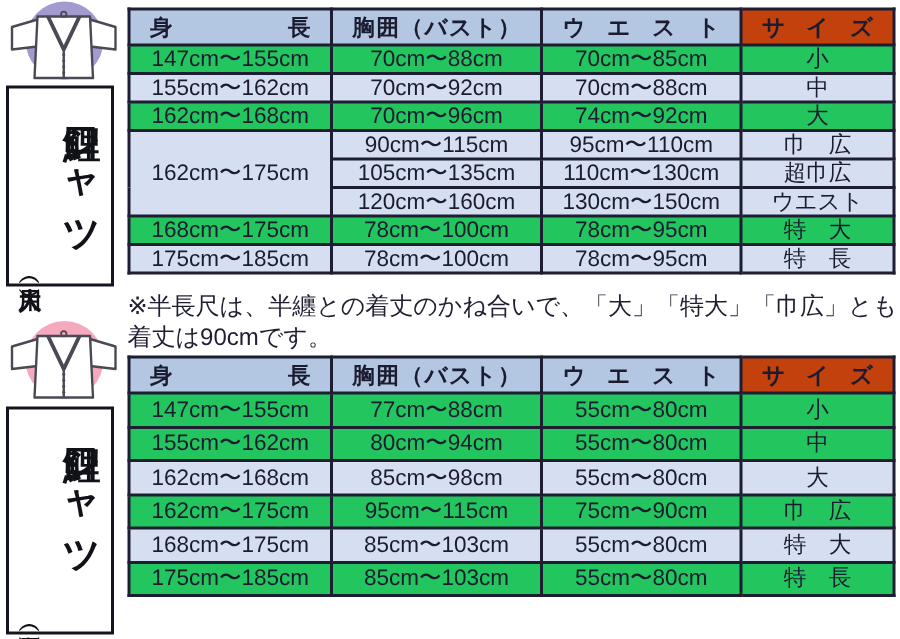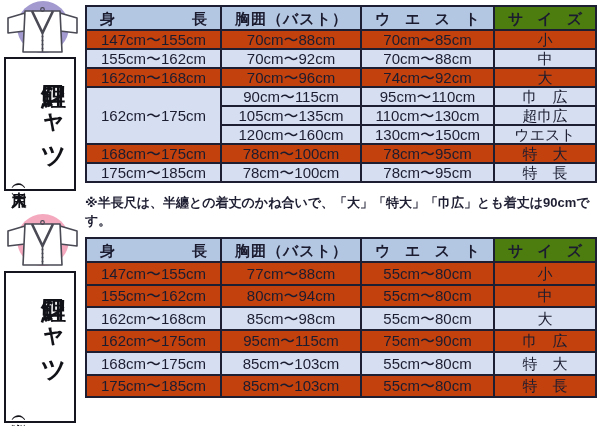--- a/index.html
+++ b/index.html
@@ -46,27 +46,27 @@
     height:22px; padding:0 13px; line-height:1;
     text-align:justify; text-align-last:justify; color:#1c1c30;
   }
   td {
     border:2px solid #1e1e32; font-size:15px; font-weight:500;
     text-align:center; padding:0; line-height:1; color:#1c1c30;
   }
   .t-adult td { height:17px; }
   .t-women td { height:20.5px; }
   th.h-main { background:#b3c7e3; }
-  th.h-size { background:#4d7c0f; }
-  tr.shade-pink td { background:#c2410c; }
+  th.h-size { background:#c2410c; }
+  tr.shade-pink td { background:#22c55e; }
   tr.shade-blue td { background:#d5dff1; }
 
   .note {
     position:absolute; left:85px; top:194px; width:515px;
-    font-size:13px; font-weight:700; color:#1f1f33; letter-spacing:0px;
+    font-size:16px; font-weight:400; color:#1f1f33; letter-spacing:0px;
   }
 </style>
 </head>
 <body>
 
 <div class="page">
 
   <div class="badge badge-adult">
     <svg width="80" height="58" viewBox="0 0 80 58">
       <circle cx="41" cy="27" r="26" fill="#a39bd0"></circle>

